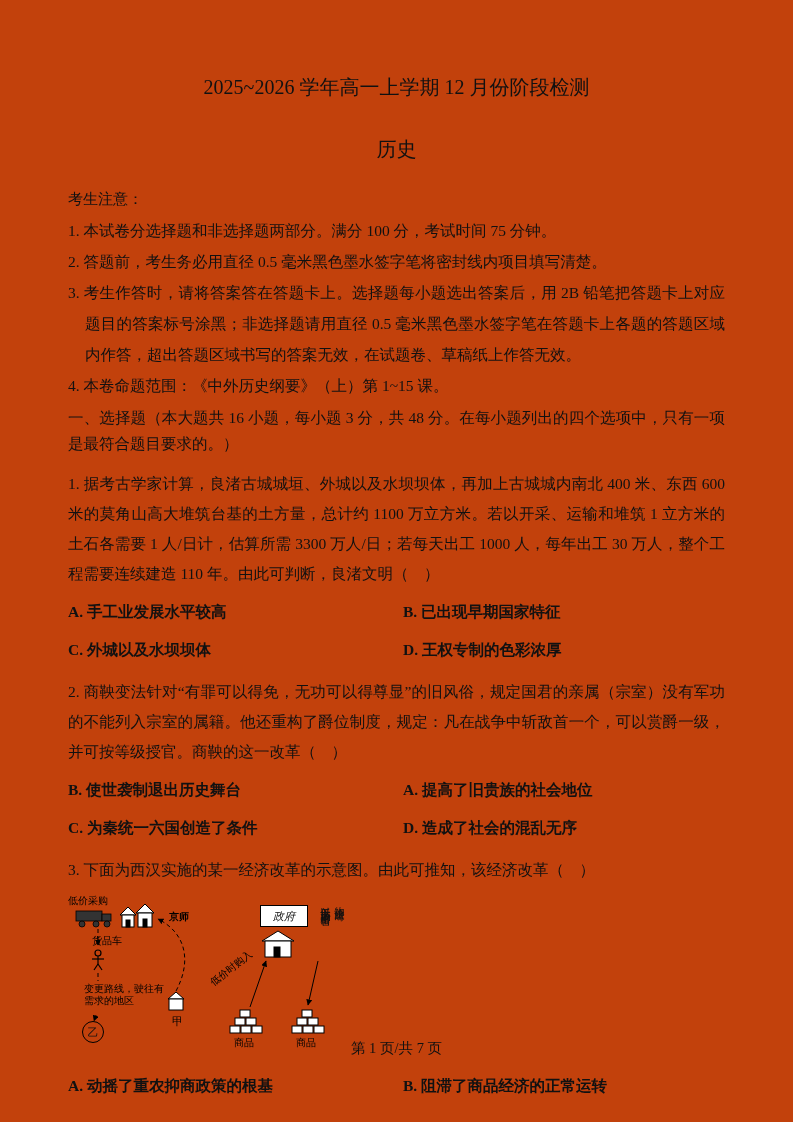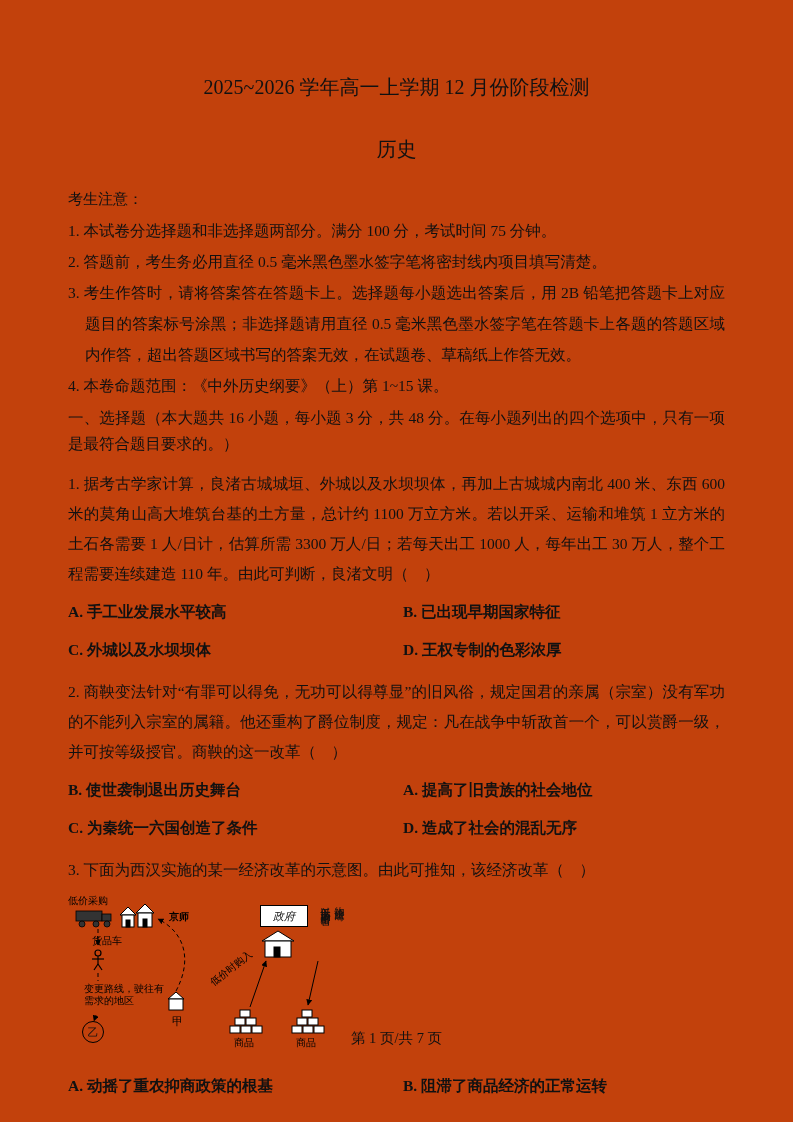--- a/index.html
+++ b/index.html
@@ -10,21 +10,21 @@
     color:#111;position:relative;background:#c2410c;
   }
   .title{text-align:center;font-size:20px;line-height:30px;}
   .subject{text-align:center;font-size:20px;line-height:30px;margin-top:32px;}
   .notice-head{font-size:15px;line-height:31px;margin-top:20px;}
   .notice{font-size:15.5px;line-height:31px;text-align:justify;padding-left:1.1em;text-indent:-1.1em;}
   .section-heading{font-size:15.5px;line-height:26px;margin-top:4px;text-align:justify;}
   .stem{font-size:15.5px;line-height:30px;margin-top:12px;text-align:justify;}
   .opts{display:grid;grid-template-columns:335px 1fr;font-size:15.5px;line-height:30px;margin-top:8px;row-gap:8px;font-weight:bold;}
   .opt{white-space:nowrap;}
-  .footer{position:absolute;left:0;right:0;bottom:74px;text-align:center;font-size:14.5px;}
+  .footer{position:absolute;left:0;right:0;bottom:64px;text-align:center;font-size:14.5px;}
 
   
   .diagram{
     position:relative;width:312px;height:168px;margin:10px 0 2px 0;
     font-family:"Liberation Sans","DejaVu Sans",sans-serif;
   }
   .diagram svg{position:absolute;left:0;top:0;}
   .dlabel{position:absolute;font-size:10px;line-height:12px;color:#000;}
   .dlabel.center{margin-left:8px;}
   .circle-node{

